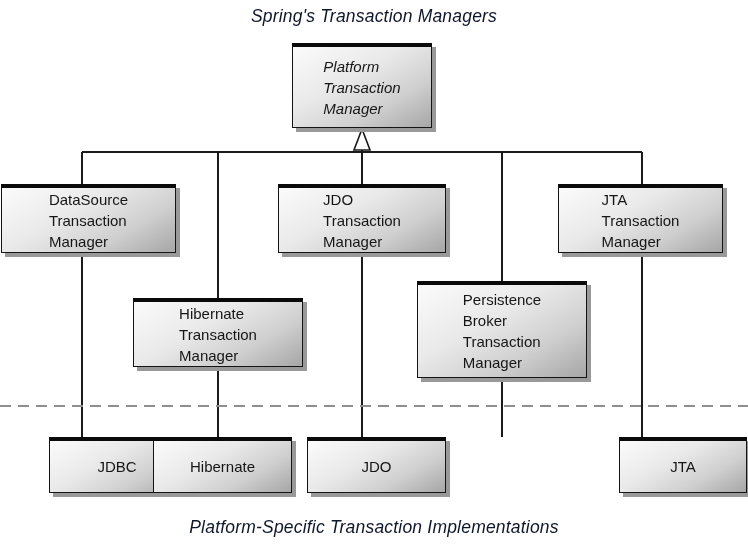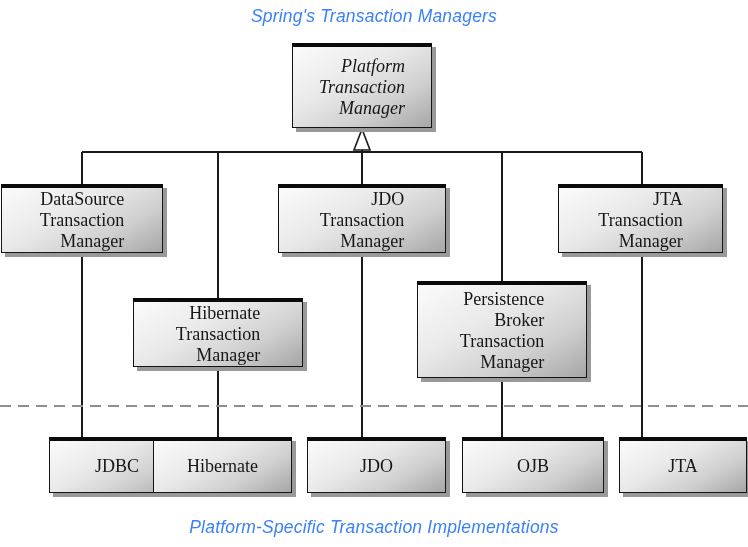--- a/index.html
+++ b/index.html
@@ -9,46 +9,45 @@
     background:#ffffff;
     font-family:"Liberation Sans","DejaVu Sans",sans-serif;
     overflow:hidden;
   }
   .fig-label{
     position:absolute;left:0;width:748px;
     text-align:center;
     font-style:italic;
     font-size:17.5px;
     letter-spacing:0.2px;
-    color:#3b82f6;
+    color:#0f172a;
   }
   #title{top:6px;}
   #caption{top:517px;}
   svg.connectors{position:absolute;left:0;top:0;z-index:0;}
   .conn{stroke:var(--line,#1a1a1a);stroke-width:2;fill:none;}
   .dashed{stroke:var(--dashed-line,#8e8e8e);stroke-width:2;stroke-dasharray:11 7;fill:none;}
   .tri{fill:#ffffff;stroke:var(--line,#1a1a1a);stroke-width:1.6;}
   .node{
     position:absolute;z-index:1;
     display:flex;align-items:center;justify-content:center;
-    text-align:right;
+    text-align:left;
     background:linear-gradient(150deg,#fbfbfb 0%,#e9e9e9 40%,#cfcfcf 70%,#a6a6a6 100%);
     border:1.7px solid var(--box-border,#141414);
     border-top:4px solid #0a0a0a;
     box-shadow:4px 4px 0 var(--shadow,#999999);
     color:var(--text,#161616);
-    font-size:18px;line-height:21px;
+    font-size:15px;line-height:21px;
     white-space:pre-line;
     box-sizing:border-box;
-    font-family:Liberation Serif, serif;
   }
   .node.italic{font-style:italic;}
   
   #n-platform    {left:292px;top:43px; width:140px;height:85px;}
-  #n-datasource  {left:1px;  top:184px;width:162px;height:69px;}
+  #n-datasource  {left:1px;  top:184px;width:175px;height:69px;}
   #n-jdo-tm      {left:278px;top:184px;width:168px;height:69px;}
   #n-jta-tm      {left:558px;top:184px;width:165px;height:69px;}
   #n-hibernate-tm{left:133px;top:298px;width:170px;height:69px;}
   #n-pb-tm       {left:417px;top:281px;width:170px;height:97px;}
   #n-jdbc        {left:1px;  top:437px;width:136px;height:56px;margin-left:48px;}
   #n-hibernate   {left:153px;top:437px;width:139px;height:56px;}
   #n-jdo         {left:307px;top:437px;width:139px;height:56px;}
   #n-ojb         {left:462px;top:437px;width:142px;height:56px;}
   #n-jta         {left:619px;top:437px;width:128px;height:56px;}
 </style>
@@ -104,19 +103,18 @@
 Broker
 Transaction
 Manager</div>
 
   <div id="n-jdbc" class="node">JDBC</div>
 
   <div id="n-hibernate" class="node">Hibernate</div>
 
   <div id="n-jdo" class="node">JDO</div>
 
-  <div id="n-ojb" class="node">OJB</div>
 
   <div id="n-jta" class="node">JTA</div>
 
   <div id="caption" class="fig-label">Platform-Specific Transaction Implementations</div>
 
 </div>
 
 </body></html>

